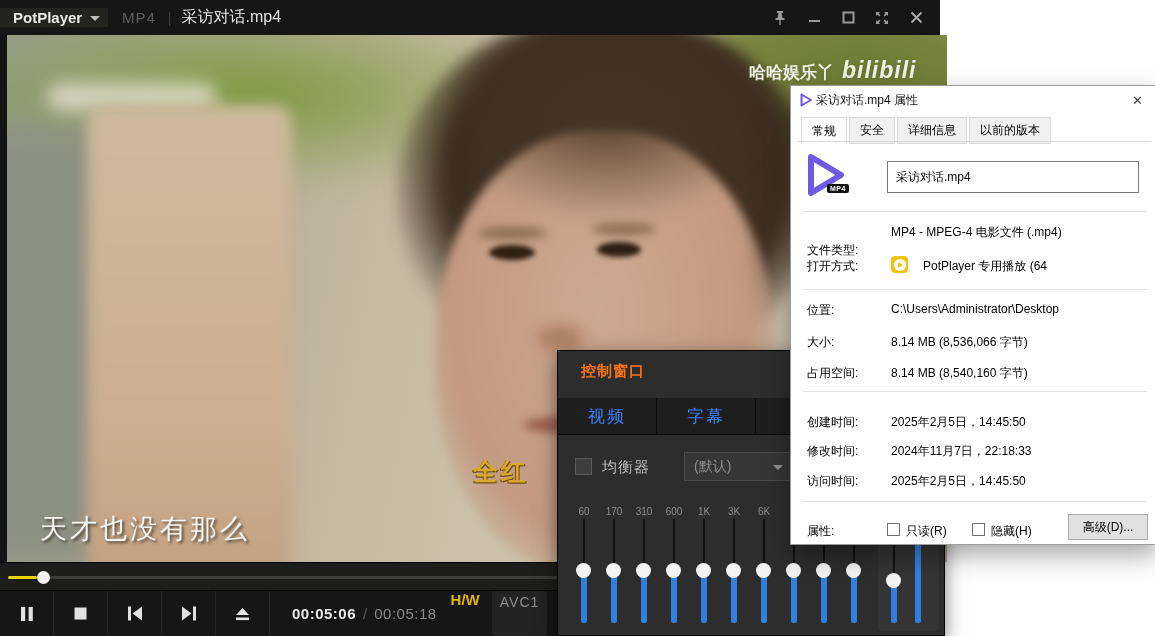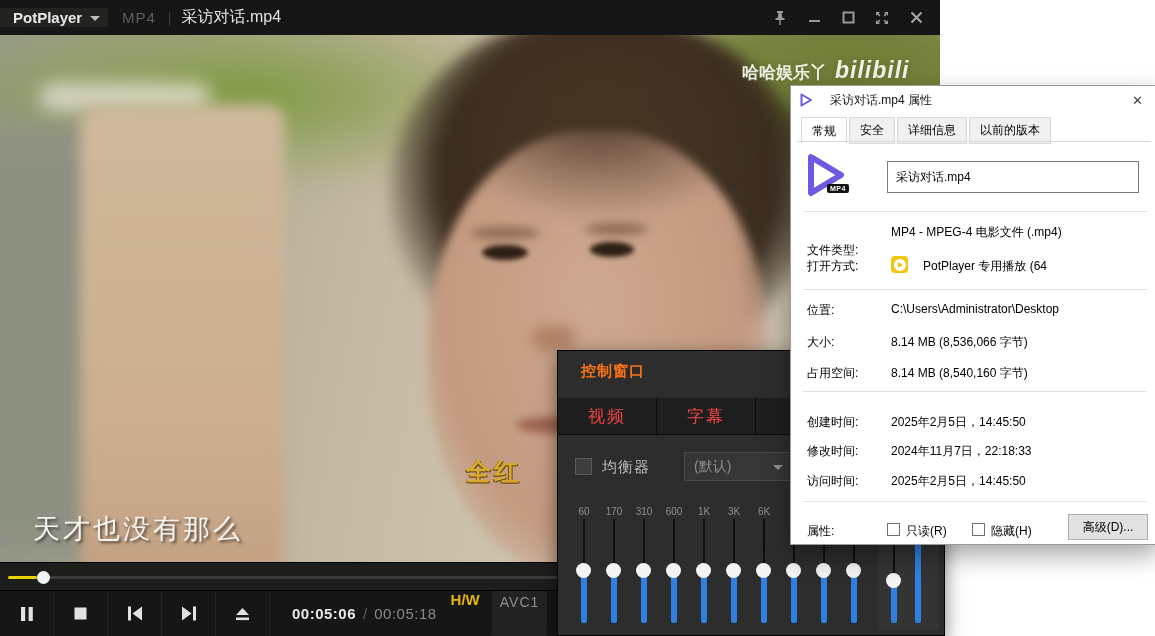--- a/index.html
+++ b/index.html
@@ -14,21 +14,21 @@
   .tb-app { color:#e9e9e9; font-size:15px; font-weight:bold; }
   .tb-caret { width:0; height:0; border-left:5px solid transparent; border-right:5px solid transparent; border-top:5px solid #bdbdbd; margin-top:2px; }
   .tb-format { color:#5e5e5e; font-size:15px; margin-left:14px; letter-spacing:1px; }
   .tb-sep { color:#3d3d3d; font-size:14px; margin:0 10px 0 12px; }
   .tb-title { color:#e3e3e3; font-size:16px; }
   .tb-icons { margin-left:auto; display:flex; align-items:center; gap:14px; padding-right:14px; }
   .tb-btn { width:20px; height:20px; display:flex; align-items:center; justify-content:center; cursor:pointer; }
   .tb-btn svg { display:block; }
 
   
-  .video { position:absolute; left:0; top:35px; width:940px; height:527px; overflow:hidden; background:#6d28d9; }
+  .video { position:absolute; left:7px; top:35px; width:940px; height:527px; overflow:hidden; background:#6d28d9; }
   .blob { position:absolute; }
   .v-base { left:0; top:0; width:100%; height:100%;
             background:linear-gradient(100deg,#979c87 0%,#aca793 16%,#c6b9a2 40%,#cfc4ae 62%,#c7bdab 100%); }
   .v-green { left:-30px; top:-40px; width:600px; height:200px; border-radius:50%;
              background:radial-gradient(ellipse at 45% 50%, #7d9a40 0%, rgba(125,154,64,0) 70%); filter:blur(14px); }
   .v-streak { left:40px; top:48px; width:170px; height:28px; border-radius:14px; background:#e6e1d4; opacity:.8; filter:blur(9px); }
   .v-grayleft { left:-40px; top:90px; width:150px; height:440px; background:#8d9182; filter:blur(16px); }
   .v-post { left:80px; top:70px; width:205px; height:470px; border-radius:18px;
             background:linear-gradient(180deg,#cfb99d 0%,#cbae8f 70%,#c3a183 100%); filter:blur(7px); }
   .v-rightbg { left:760px; top:0; width:190px; height:540px; background:#c9bfad; filter:blur(8px); }
@@ -69,41 +69,41 @@
   .t-sep { color:#5c5c5c; }
   .t-tot { color:#8a8a8a; letter-spacing:.5px; }
   .hw { color:#e5b600; font-weight:bold; font-size:15px; margin-left:14px; }
   .codec { margin-left:12px; background:#232323; color:#8d8d8d; font-size:14px; padding:3px 8px; border-radius:3px; letter-spacing:1px; }
 
   
   .eqwin { position:absolute; left:557px; top:350px; width:388px; height:286px; background:#2d2d2d;
            border:1px solid #060606; z-index:20; box-shadow:0 6px 18px rgba(0,0,0,.5); }
   .eq-title { position:absolute; left:23px; top:11px; color:#f97316; font-size:15px; font-weight:bold; letter-spacing:1px; }
   .eq-tabs { position:absolute; left:0; top:47px; width:100%; height:37px; background:#1e1e1e; border-bottom:1px solid #0c0c0c; display:flex; }
-  .eq-tab { width:99px; display:flex; align-items:center; justify-content:center; font-size:17px; color:#ef4444;
+  .eq-tab { width:99px; display:flex; align-items:center; justify-content:center; font-size:17px; color:#3b82f6;
             border-right:1px solid #0c0c0c; cursor:pointer; letter-spacing:2px; }
   .eq-tab.active { background:#2d2d2d; color:#d6d6d6; border-bottom:1px solid #2d2d2d; }
   .eq-check { position:absolute; left:17px; top:107px; width:17px; height:17px; background:#3e3e3e; border:1px solid #5a5a5a; cursor:pointer; }
   .eq-checklabel { position:absolute; left:44px; top:107px; color:#bdbdbd; font-size:15px; letter-spacing:1px; }
   .eq-select { position:absolute; left:126px; top:101px; width:108px; height:29px; background:#363636; border:1px solid #4a4a4a;
                color:#8f8f8f; font-size:14px; display:flex; align-items:center; padding-left:9px; cursor:pointer; }
   .eq-select .caret { position:absolute; right:8px; top:12px; width:0; height:0; border-left:5px solid transparent;
                       border-right:5px solid transparent; border-top:5px solid #8f8f8f; }
   .bandlabel { position:absolute; top:155px; width:30px; text-align:center; color:#8f8f8f; font-size:10px; }
   .volpanel { position:absolute; left:320px; top:150px; width:61px; height:130px; background:#343434; border-radius:3px; }
   .slider { position:absolute; top:168px; width:16px; height:104px; }
   .sl-dark { position:absolute; left:7px; top:0; width:2px; background:#101010; }
   .sl-blue { position:absolute; left:5px; width:6px; background:#2f80e0; border-radius:2px; }
   .sl-thumb { position:absolute; left:0; width:15px; height:15px; border-radius:50%; background:#f4f4f4; cursor:pointer; }
 
   
   .dlg { position:absolute; left:790px; top:85px; width:368px; height:460px; background:#ffffff;
          border:1px solid #9b9b9b; z-index:30; box-shadow:0 10px 24px rgba(0,0,0,.35); font-size:12px; color:#000; }
   .dlg-titlebar { position:absolute; left:0; top:0; width:100%; height:28px; background:#fff; display:flex; align-items:center; padding:0 8px; }
-  .dlg-title { margin-left:17px; font-size:12px; color:#111; }
+  .dlg-title { margin-left:3px; font-size:12px; color:#111; }
   .dlg-close { margin-left:auto; margin-right:6px; font-size:13px; color:#444; cursor:pointer; }
   .dlg-tabs { position:absolute; left:10px; top:31px; display:flex; gap:2px; }
   .dlg-tab { padding:4px 10px 3px; background:#f0f0f0; border:1px solid #d9d9d9; font-size:12px; cursor:pointer; }
   .dlg-tab.active { background:#fff; border-bottom:1px solid #fff; position:relative; top:0; padding-top:5px; }
   .dlg-tabline { position:absolute; left:6px; top:55px; width:354px; border-top:1px solid #d9d9d9; }
   .dlg hr { position:absolute; left:12px; width:344px; border:none; border-top:1px solid #e2e2e2; }
   .rowlabel { position:absolute; left:16px; color:#000; }
   .rowvalue { position:absolute; left:100px; color:#000; }
   .fn-input { position:absolute; left:96px; top:75px; width:252px; height:32px; border:1px solid #7a7a7a; background:#fff;
               font-size:12px; padding:0 8px; font-family:"Liberation Sans",sans-serif; color:#000; }

